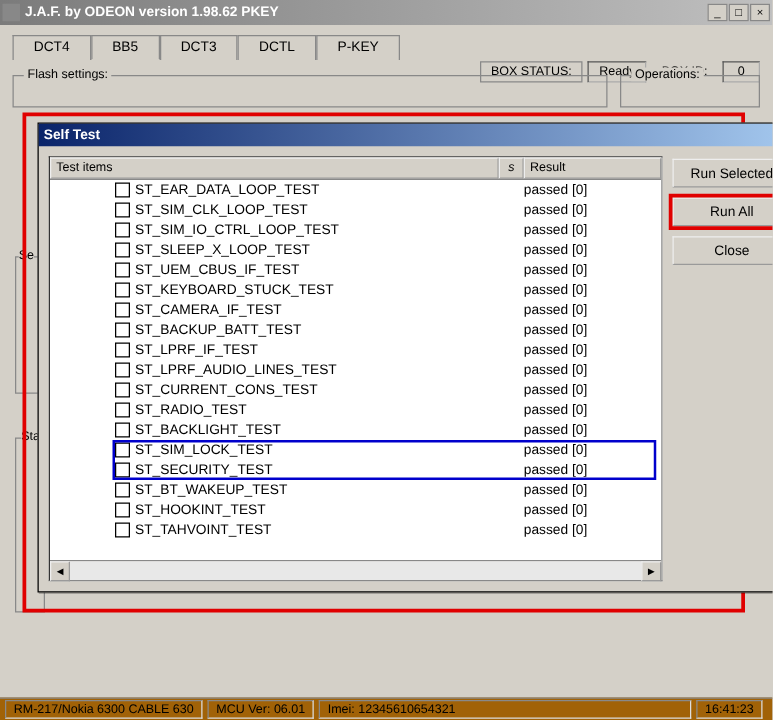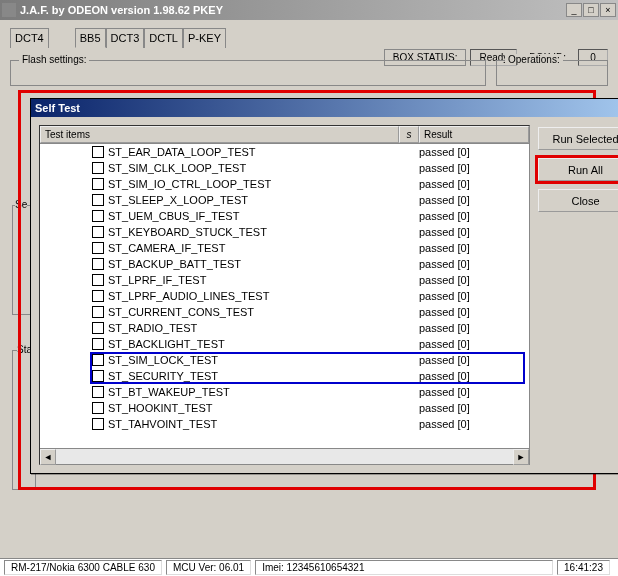--- a/index.html
+++ b/index.html
@@ -6,22 +6,22 @@
 body { background: #d4d0c8; width: 618px; height: 576px; overflow: hidden; position: relative; }
 
 .titlebar { height: 20px; background: linear-gradient(to right, #7b7b7b, #c0c0c0); display: flex; align-items: center; padding: 0 2px; }
 .titlebar-icon { width: 14px; height: 14px; background: #888; margin-right: 4px; }
 .titlebar-text { color: #fff; font-weight: bold; flex: 1; }
 .titlebar-btns { display: flex; gap: 1px; }
 .titlebar-btn { width: 16px; height: 14px; background: #d4d0c8; border: 1px solid #888; display: flex; align-items: center; justify-content: center; font-size: 9px; }
 
 .toolbar-row { height: 34px; display: flex; align-items: center; padding: 4px 10px; gap: 6px; }
 .tabs { display: flex; border-bottom: 0; }
-.tab { padding: 3px 4px; background: #d4d0c8; border: 1px solid #888; border-bottom: none; position: relative; top: 1px; }
-.tab.active { background: #d4d0c8; border-bottom: 1px solid #d4d0c8; z-index: 2; margin-left: 26px; }
+.tab { padding: 3px 16px; background: #d4d0c8; border: 1px solid #888; border-bottom: none; position: relative; top: 1px; }
+.tab.active { background: #d4d0c8; border-bottom: 1px solid #d4d0c8; z-index: 2; }
 .right-status { margin-left: auto; display: flex; align-items: center; gap: 4px; margin-top: 41px; }
 .status-box { border: 1px solid #888; padding: 2px 8px; background: #d4d0c8; font-size: 10px; }
 .status-box.inset { border: 1px inset #aaa; }
 
 .main-area { position: relative; padding: 6px 10px; }
 .fieldset { border: 1px solid #888; padding: 10px 6px 6px; position: relative; margin-bottom: 4px; }
 .fieldset-label { position: absolute; top: -7px; left: 8px; background: #d4d0c8; padding: 0 3px; font-size: 10px; }
 .row1 { display: flex; gap: 10px; }
 .flash { flex: 1; padding-left: 44px; }
 .ops { width: 112px; }
@@ -48,21 +48,21 @@
 .row .result { width: 110px; }
 .blue-box { position: absolute; border: 2px solid #0000cc; left: 2px; right: 4px; pointer-events: none; }
 .scroll-h { height: 16px; background: #d4d0c8; border-top: 1px solid #888; display: flex; }
 .scroll-h .arrow { width:16px;height:16px;border:1px outset #eee;display:flex;align-items:center;justify-content:center;font-size:9px; }
 .scroll-h .track { flex:1; background: #e8e8e8; }
 
 .side-btns { width: 95px; display: flex; flex-direction: column; gap: 8px; padding-top: 2px; }
 .btn { height: 23px; border: 1px outset #eee; background: #d4d0c8; display: flex; align-items: center; justify-content: center; }
 .btn.highlight { outline: 3px solid #e00000; }
 
-.statusbar { position: absolute; bottom: 0; left: 0; right: 0; height: 18px; border-top: 1px solid #888; display: flex; align-items: center; padding: 0 4px; background: #ffffff; justify-content: center; }
+.statusbar { position: absolute; bottom: 0; left: 0; right: 0; height: 18px; border-top: 1px solid #888; display: flex; align-items: center; padding: 0 4px; background: #a16207; justify-content: center; }
 .sb-cell { border: 1px inset #ddd; padding: 1px 6px; margin-right: 4px; font-size: 10px; }
 
 .field-stub { position:absolute; left:12px; border:1px solid #888; background:#d4d0c8; padding:6px 4px; width:24px;}
 .status-group { position:absolute; left:12px; top:350px; border:1px solid #888; width:24px; height:140px;}
 .status-label-part { position:absolute; top:-7px; left:4px; background:#d4d0c8; font-size:10px;}
 </style>
 </head>
 <body>
 
 <div class="titlebar">

